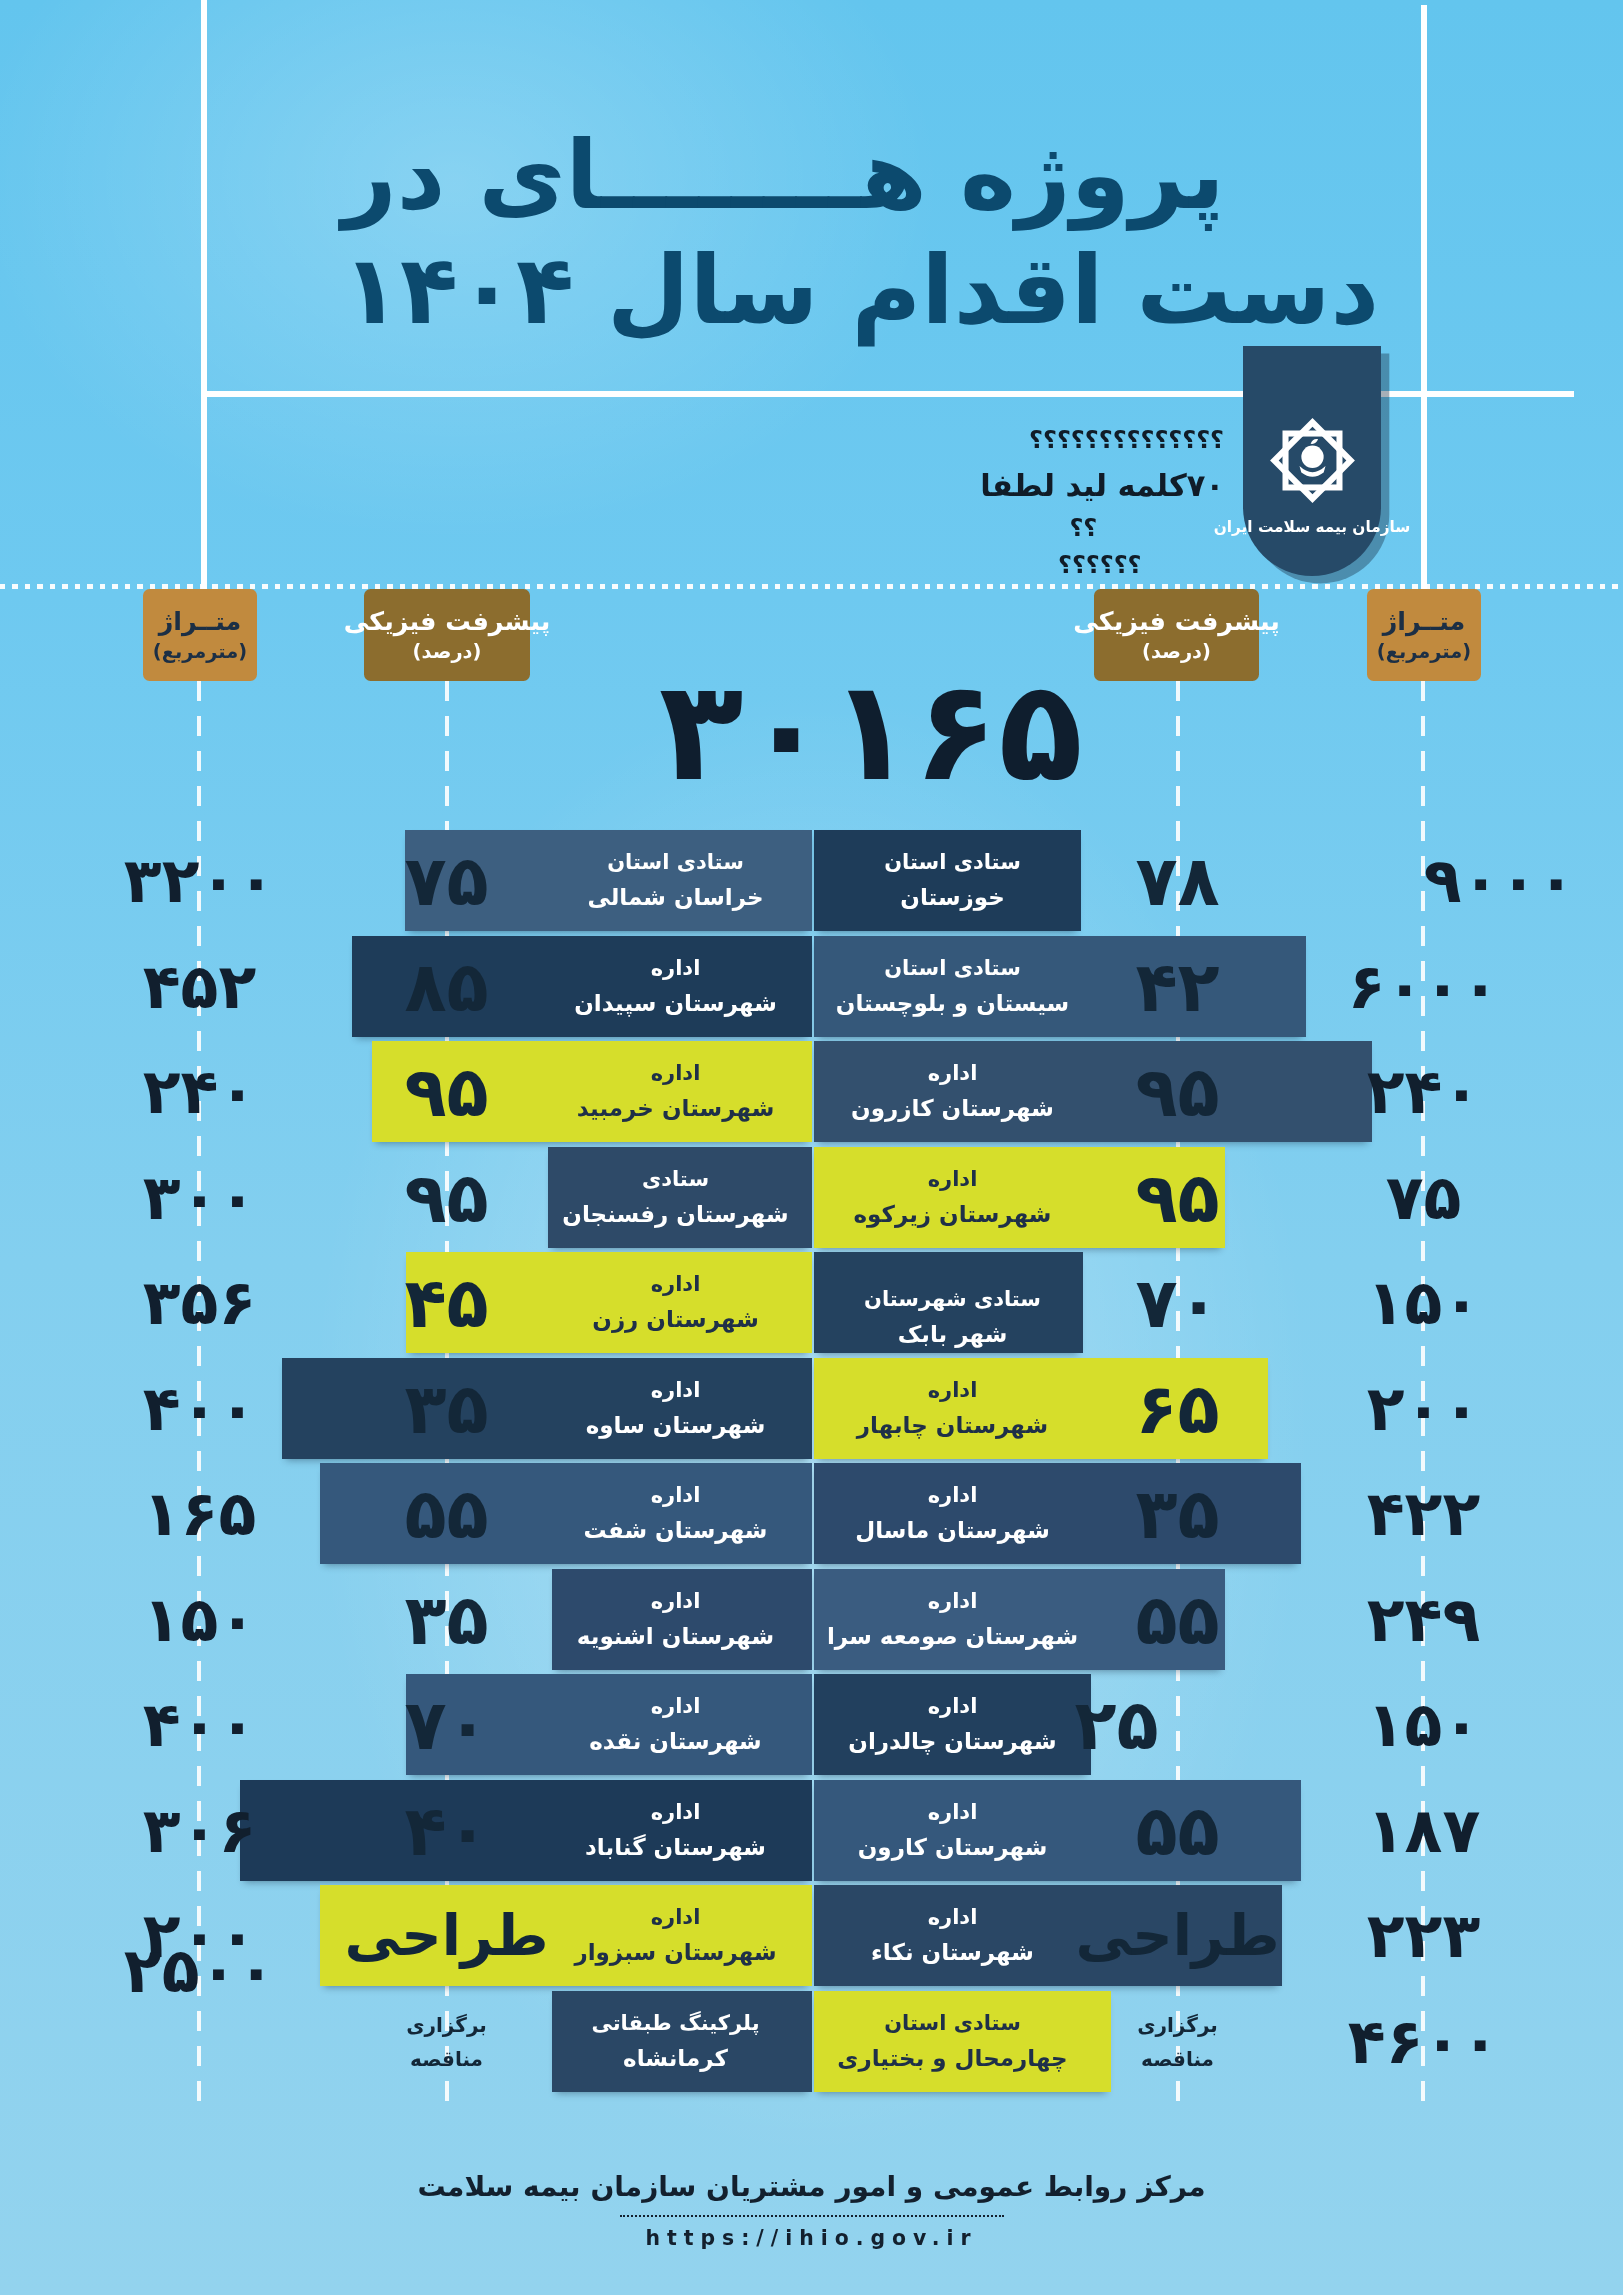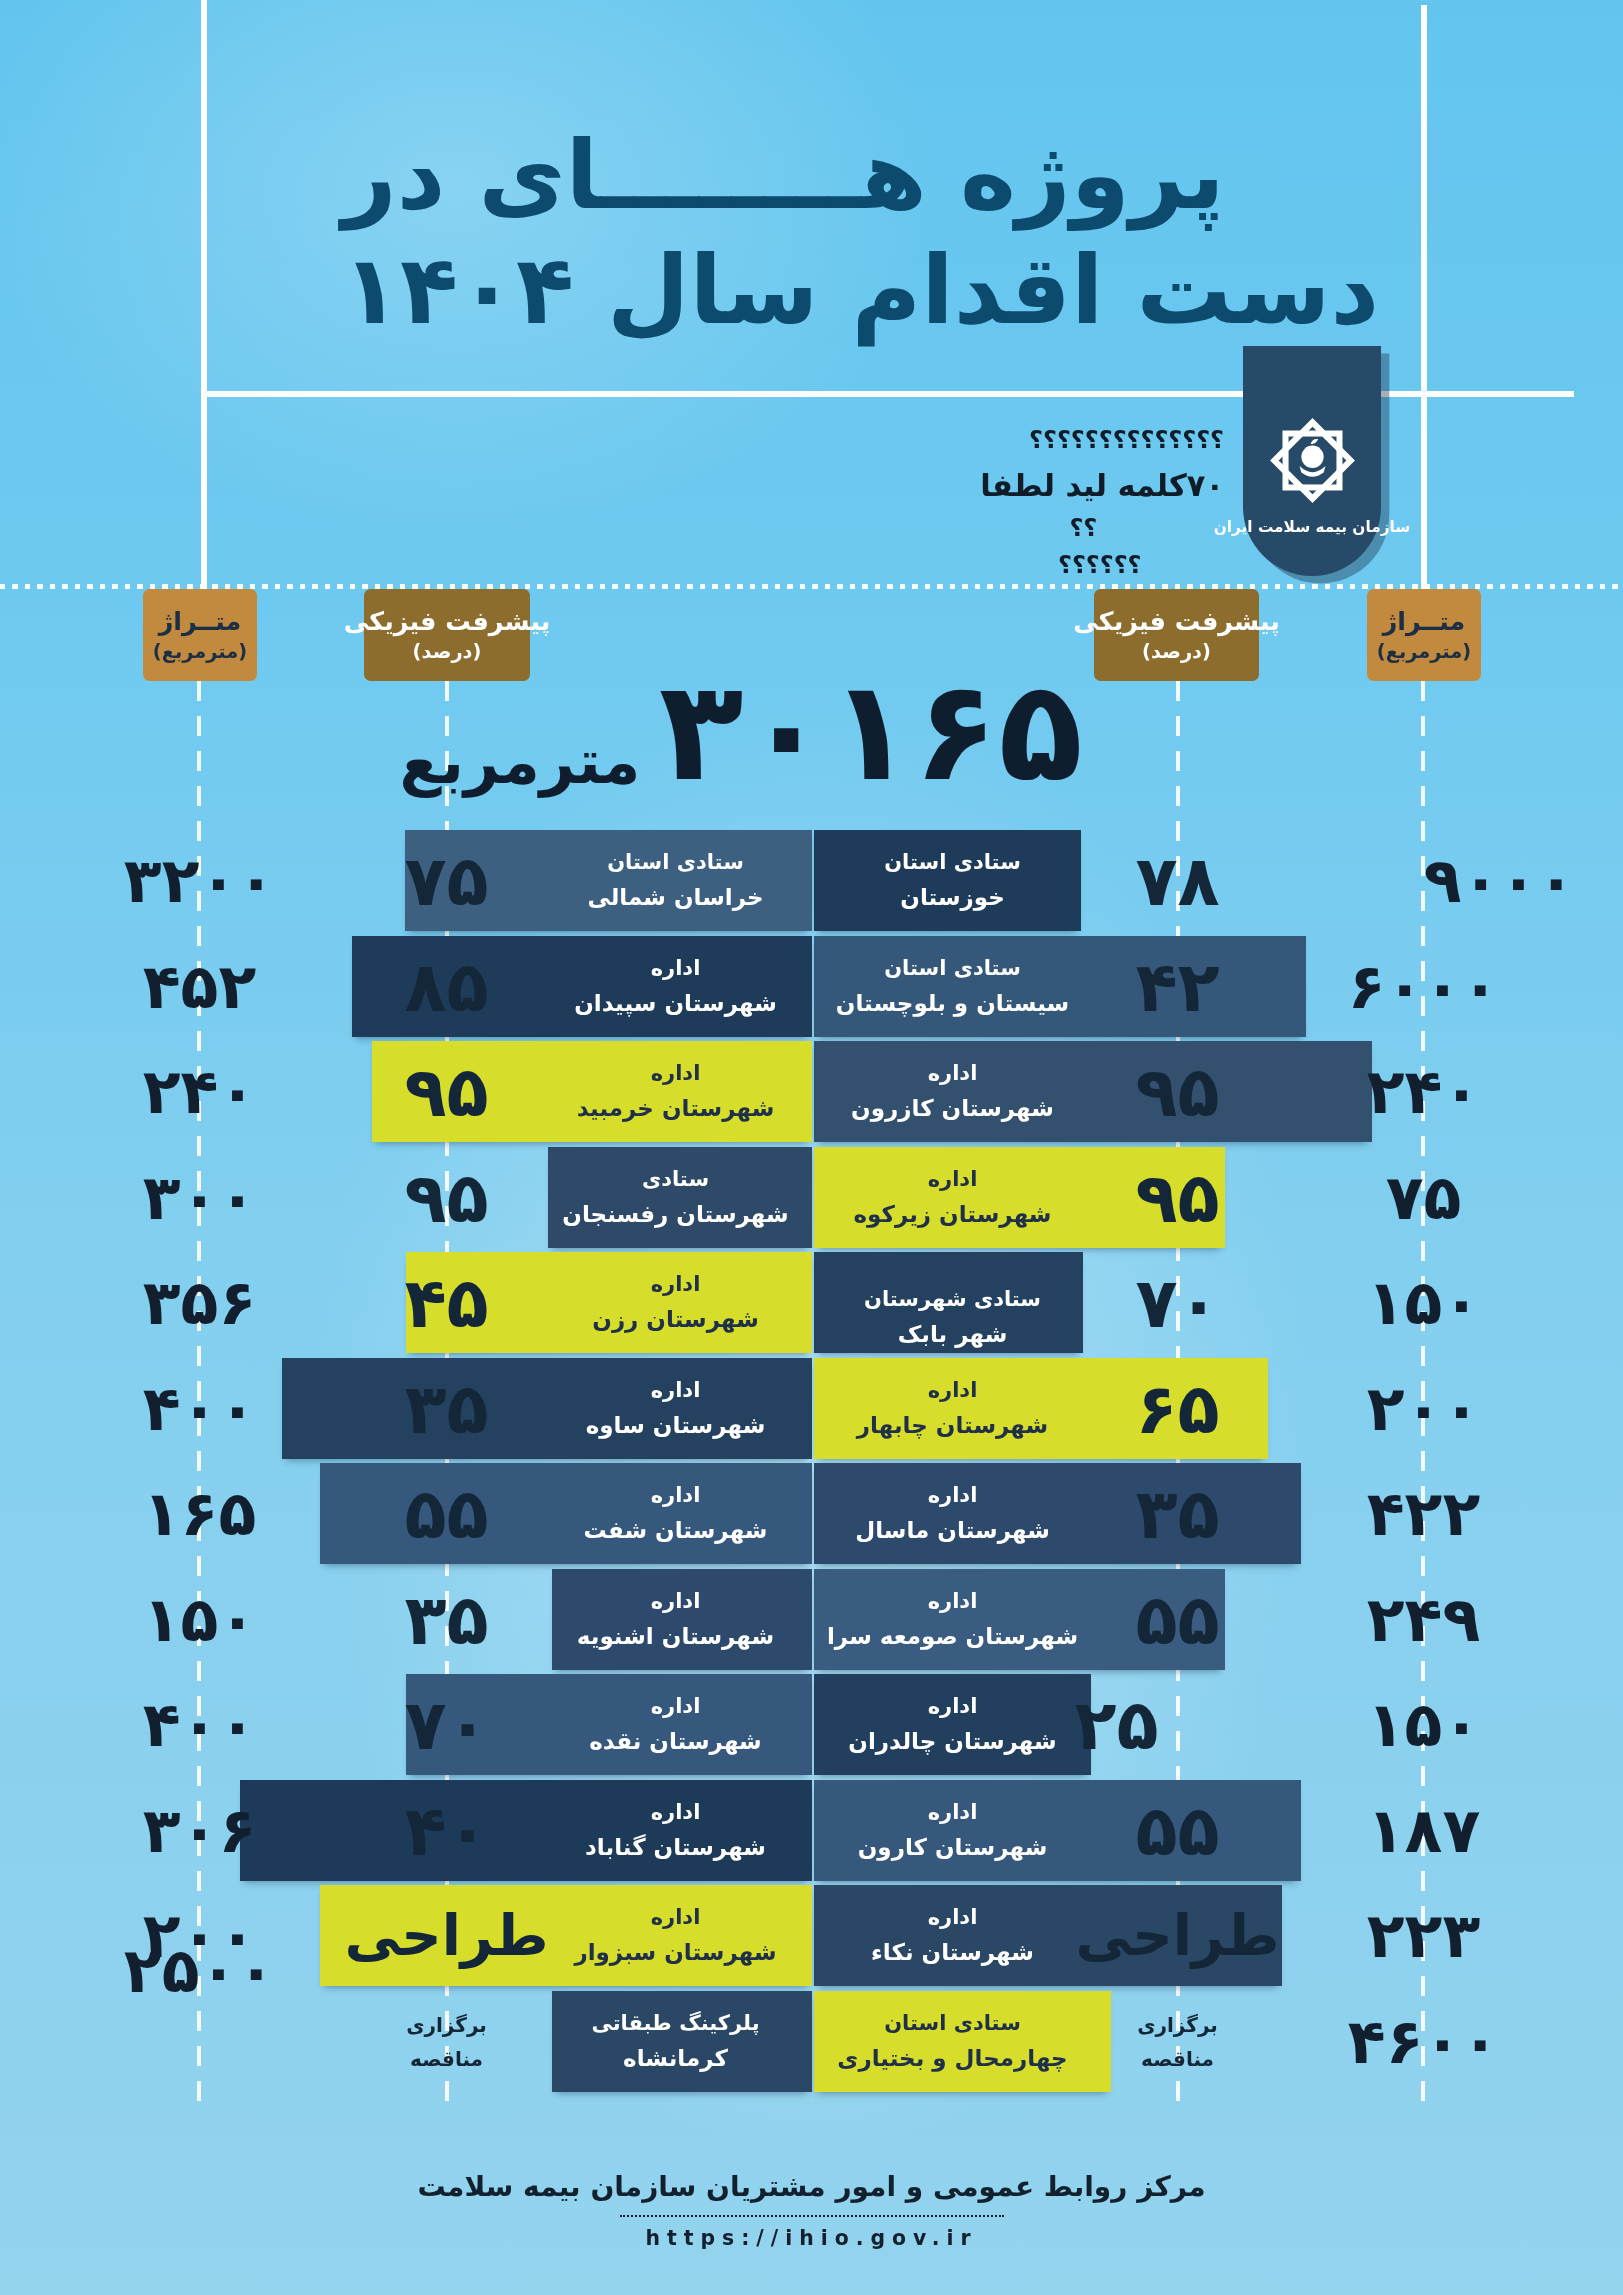--- a/index.html
+++ b/index.html
@@ -120,21 +120,20 @@
   <div class="h2">(مترمربع)</div>
 </div>
 
 <div class="abs dashv" style="left:197px;top:681px;height:1430px;"></div>
 <div class="abs dashv" style="left:445px;top:681px;height:1430px;"></div>
 <div class="abs dashv" style="left:1176px;top:681px;height:1430px;"></div>
 <div class="abs dashv" style="left:1421px;top:681px;height:1430px;"></div>
 
 <div class="abs total">
   <span class="val">۳۰۱۶۵</span>
-  <span class="unit">مترمربع</span>
 </div>
 
 <div id="rows" class="abs" style="left:0;top:0;width:1623px;height:2295px;">
     <div class="bar" style="left: 814px; top: 830px; width: 267px; height: 101px; background: rgb(30, 60, 89); z-index: 2;"></div>
     <div class="bar" style="left: 405px; top: 830px; width: 407px; height: 101px; background: rgb(61, 95, 128); z-index: 2;"></div>
     <div class="barlabel" style="left: 823px; top: 830px; width: 259px; height: 101px; color: rgb(255, 255, 255);">
       <div class="ln1">ستادی استان</div>
       <div class="ln2">خوزستان</div>
     </div>
     <div class="barlabel" style="left: 546px; top: 830px; width: 259px; height: 101px; color: rgb(255, 255, 255);">

